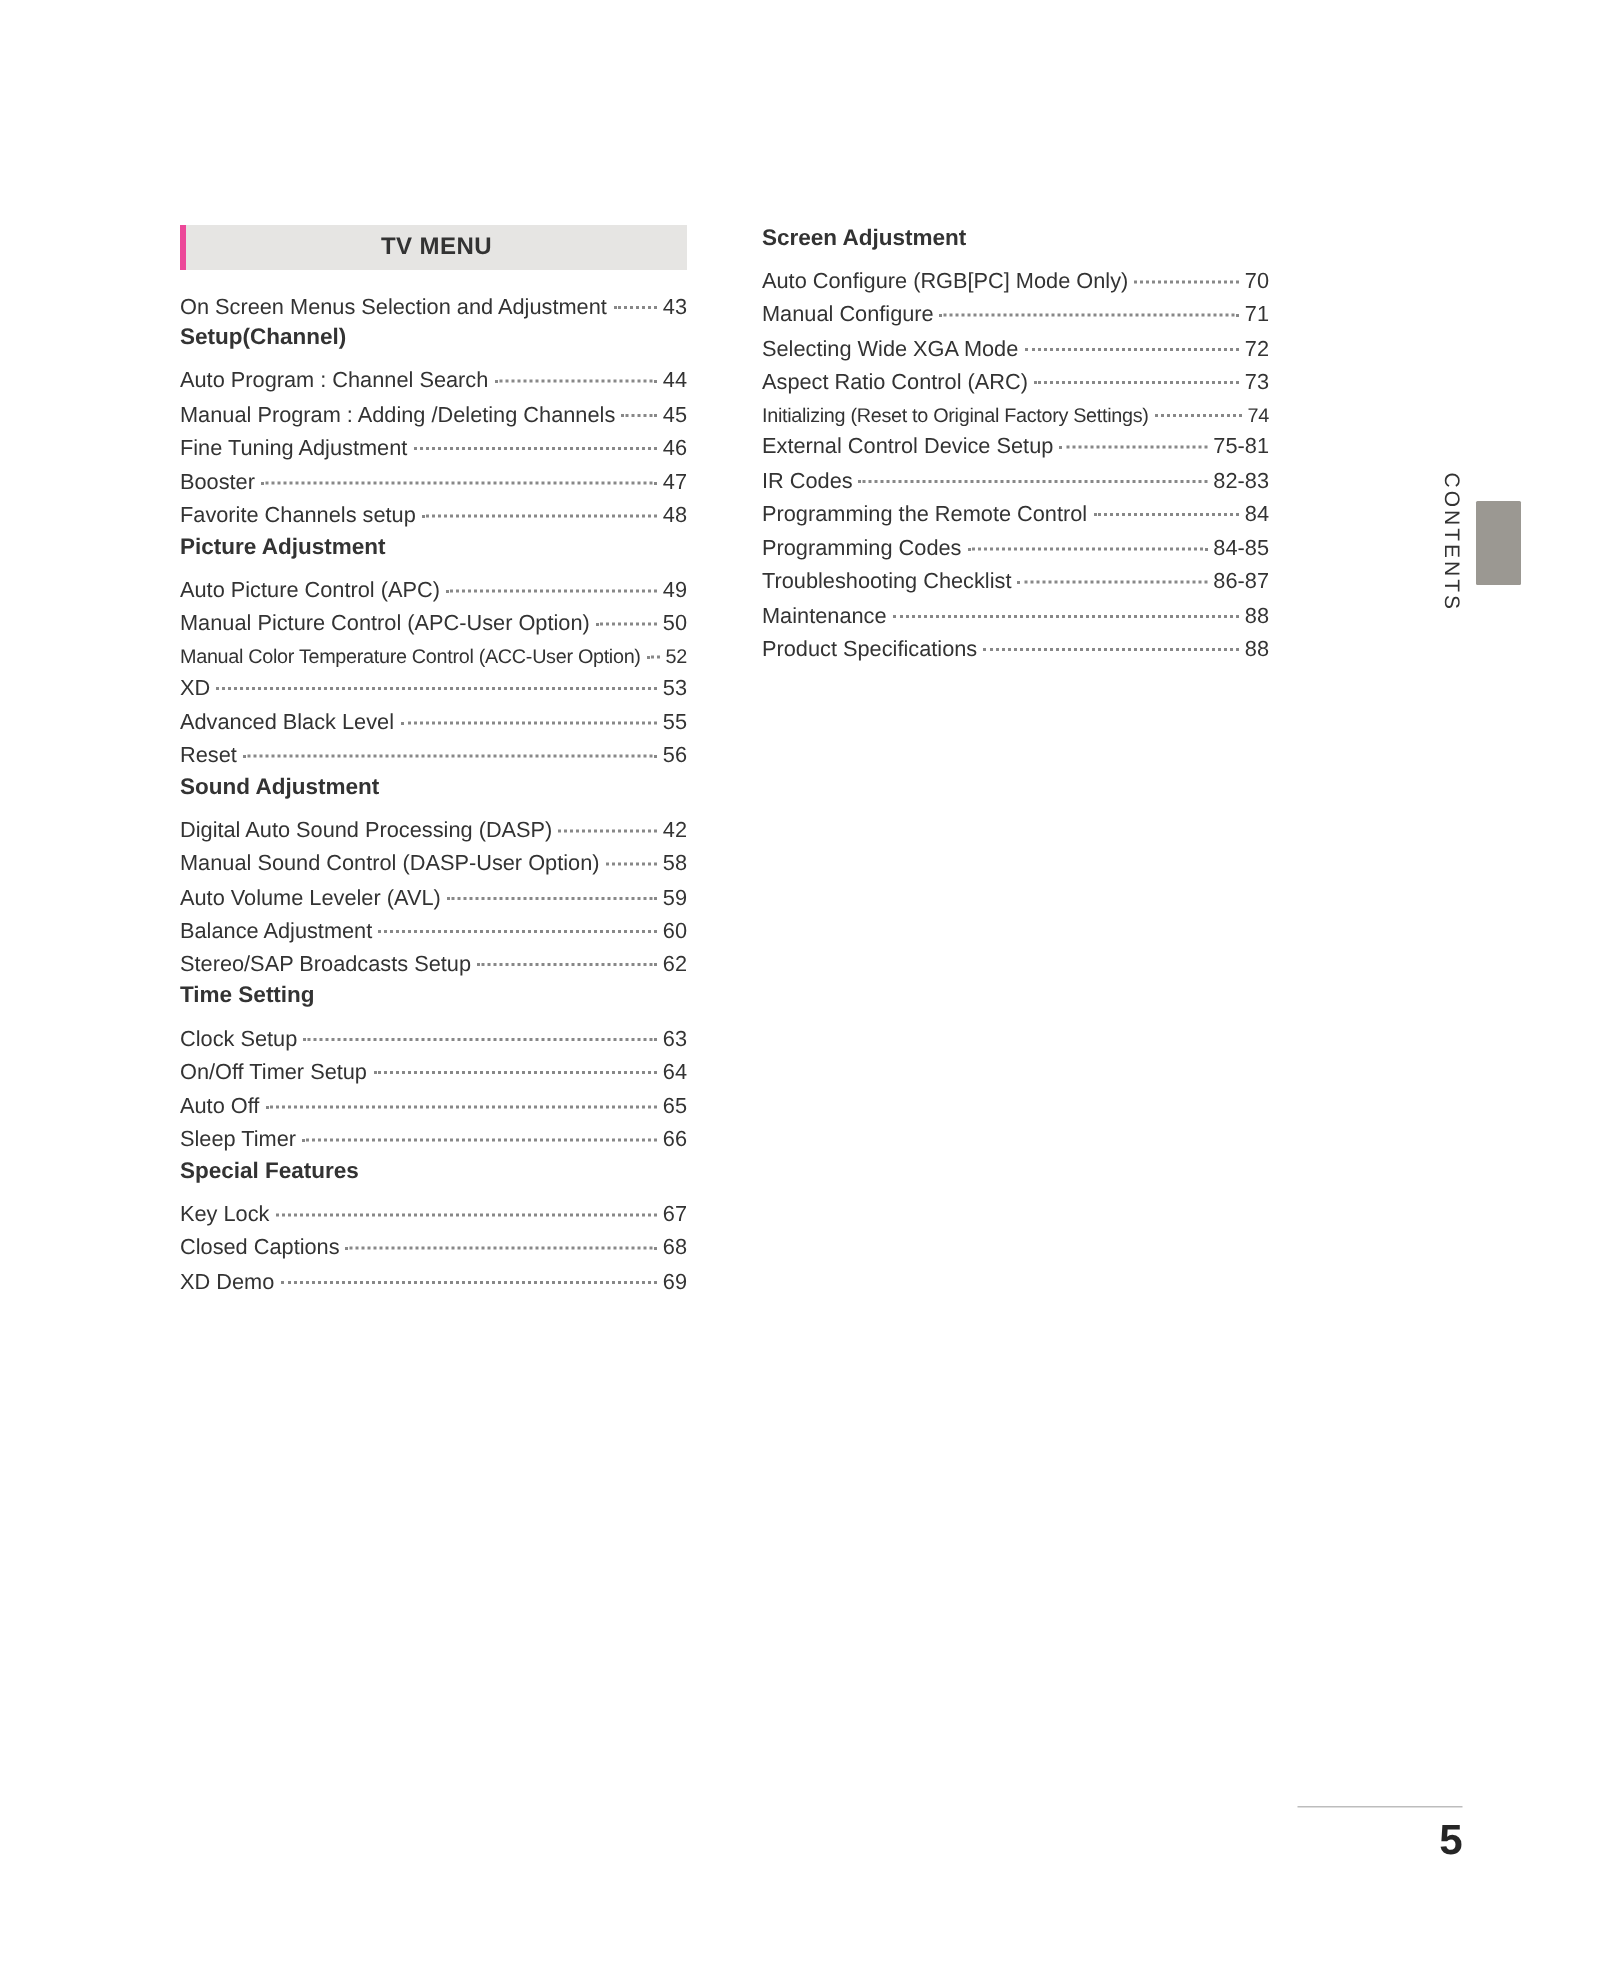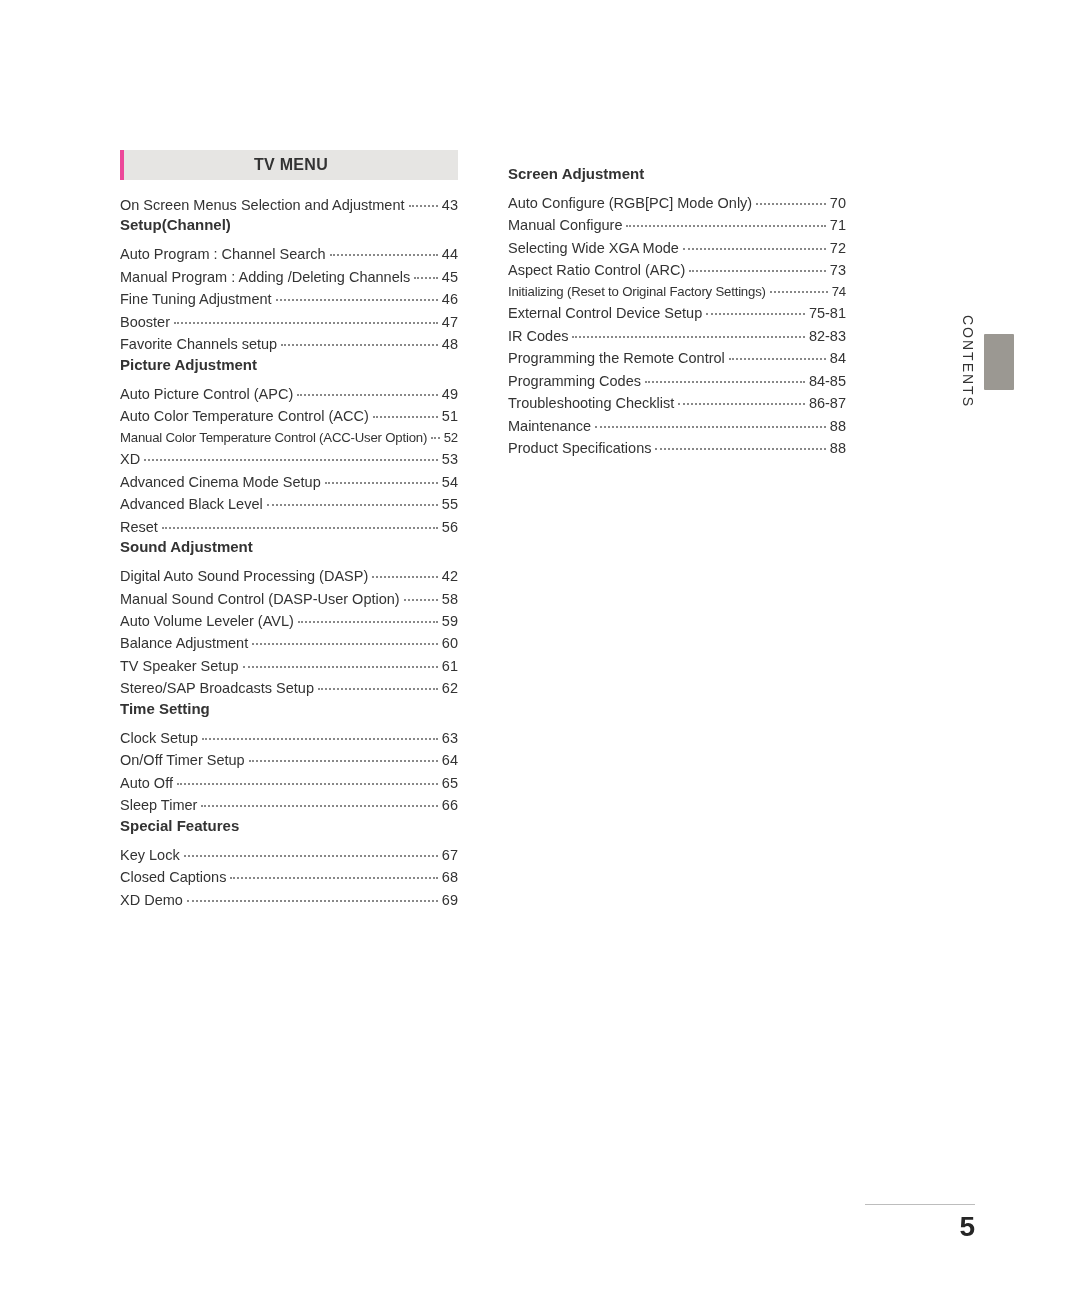--- a/index.html
+++ b/index.html
@@ -134,40 +134,35 @@
             <span class="toc-dots"></span>
             <span class="toc-page">48</span>
           </div>
           <div class="subhead">Picture Adjustment</div>
           <div class="toc-row">
             <span class="toc-label">Auto Picture Control (APC)</span>
             <span class="toc-dots"></span>
             <span class="toc-page">49</span>
           </div>
           <div class="toc-row">
-            <span class="toc-label">Auto Color Temperature Control (ACC)</span>
-            <span class="toc-dots"></span>
-            <span class="toc-page">51</span>
+            <span class="toc-label">Manual Picture Control (APC-User Option)</span>
+            <span class="toc-dots"></span>
+            <span class="toc-page">50</span>
           </div>
           <div class="toc-row tight">
             <span class="toc-label">Manual Color Temperature Control (ACC-User Option)</span>
             <span class="toc-dots"></span>
             <span class="toc-page">52</span>
           </div>
           <div class="toc-row">
             <span class="toc-label">XD</span>
             <span class="toc-dots"></span>
             <span class="toc-page">53</span>
           </div>
           <div class="toc-row">
-            <span class="toc-label">Advanced Cinema Mode Setup</span>
-            <span class="toc-dots"></span>
-            <span class="toc-page">54</span>
-          </div>
-          <div class="toc-row">
             <span class="toc-label">Advanced Black Level</span>
             <span class="toc-dots"></span>
             <span class="toc-page">55</span>
           </div>
           <div class="toc-row">
             <span class="toc-label">Reset</span>
             <span class="toc-dots"></span>
             <span class="toc-page">56</span>
           </div>
           <div class="subhead">Sound Adjustment</div>
@@ -183,25 +178,20 @@
           </div>
           <div class="toc-row">
             <span class="toc-label">Auto Volume Leveler (AVL)</span>
             <span class="toc-dots"></span>
             <span class="toc-page">59</span>
           </div>
           <div class="toc-row">
             <span class="toc-label">Balance Adjustment</span>
             <span class="toc-dots"></span>
             <span class="toc-page">60</span>
-          </div>
-          <div class="toc-row">
-            <span class="toc-label">TV Speaker Setup</span>
-            <span class="toc-dots"></span>
-            <span class="toc-page">61</span>
           </div>
           <div class="toc-row">
             <span class="toc-label">Stereo/SAP Broadcasts Setup</span>
             <span class="toc-dots"></span>
             <span class="toc-page">62</span>
           </div>
           <div class="subhead">Time Setting</div>
           <div class="toc-row">
             <span class="toc-label">Clock Setup</span>
             <span class="toc-dots"></span>
@@ -236,21 +226,21 @@
           <div class="toc-row">
             <span class="toc-label">XD Demo</span>
             <span class="toc-dots"></span>
             <span class="toc-page">69</span>
           </div>
         </div>
     </div>
 
     <div class="col">
       <div id="right-top-groups">
-          <div class="subhead" style="margin-top: 15px;">Screen Adjustment</div>
+          <div class="subhead" style="margin-top: 0px;">Screen Adjustment</div>
           <div class="toc-row">
             <span class="toc-label">Auto Configure (RGB[PC] Mode Only)</span>
             <span class="toc-dots"></span>
             <span class="toc-page">70</span>
           </div>
           <div class="toc-row">
             <span class="toc-label">Manual Configure</span>
             <span class="toc-dots"></span>
             <span class="toc-page">71</span>
           </div>

